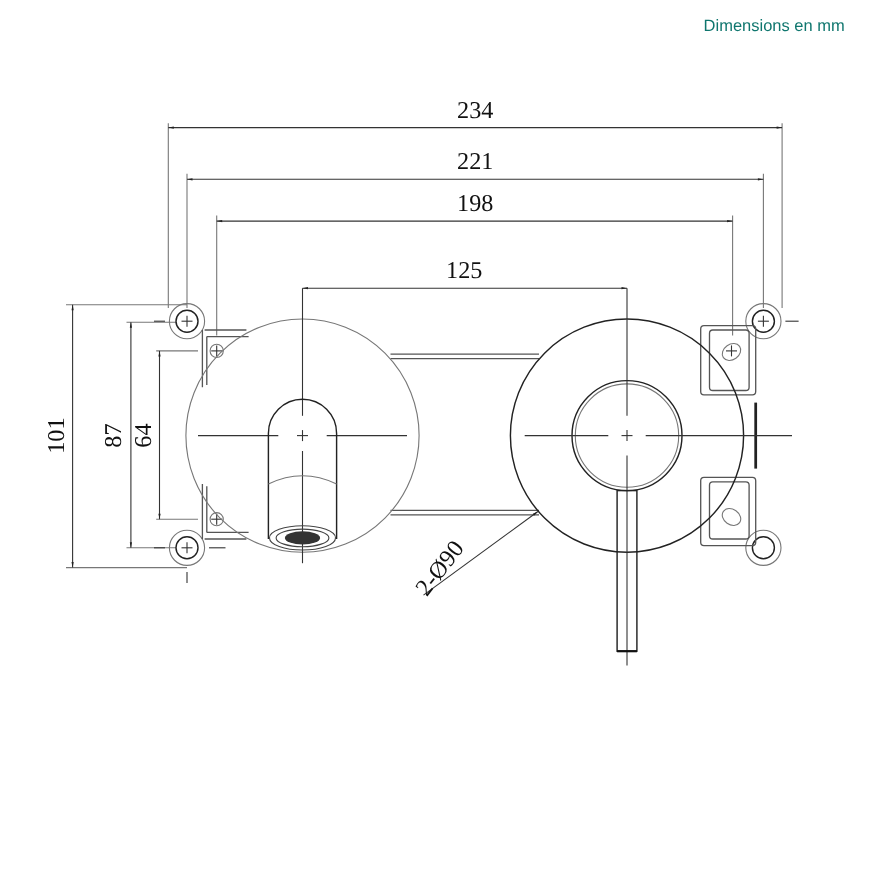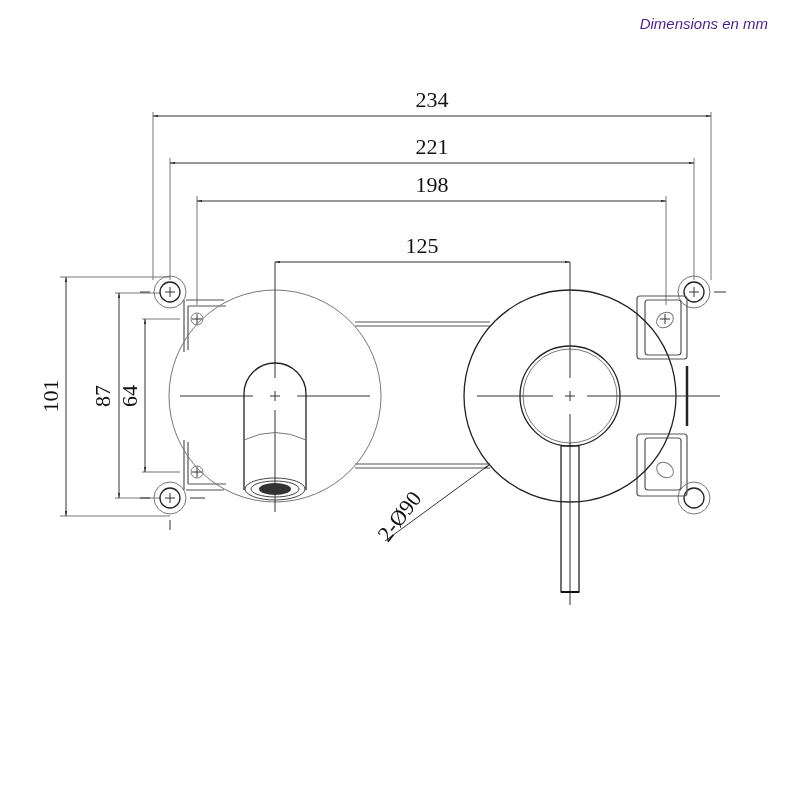--- a/index.html
+++ b/index.html
@@ -1,17 +1,17 @@
 <!DOCTYPE html>
 <html><head>
 <meta charset="utf-8">
 <style>
   html, body { margin:0; padding:0; background:#ffffff; }
   body { width:800px; height:800px; position:relative; overflow:hidden; }
-  .note { position:absolute; right:32px; top:15px; font-family:"Liberation Sans", sans-serif; font-style:italic; font-size:15px; color:#4c1d95;text-align:right; }
+  .note { position:absolute; right:32px; top:15px; font-family:"Liberation Sans", sans-serif; font-size:15px; color:#0f766e;text-align:right; }
   svg { position:absolute; left:0; top:0; }
   .dimtxt { font-family:"Liberation Serif", serif; font-size:22px; fill:#111; }
   .thin { stroke:#333; stroke-width:1; fill:none; }
   .mid { stroke:#222; stroke-width:1.3; fill:none; }
   .gray { stroke:#777; stroke-width:1; fill:none; }
   .dbl { stroke:#555; stroke-width:1.2; fill:none; }
   .center { stroke:#333; stroke-width:1; fill:none; }
 </style>
 </head>
 <body>

